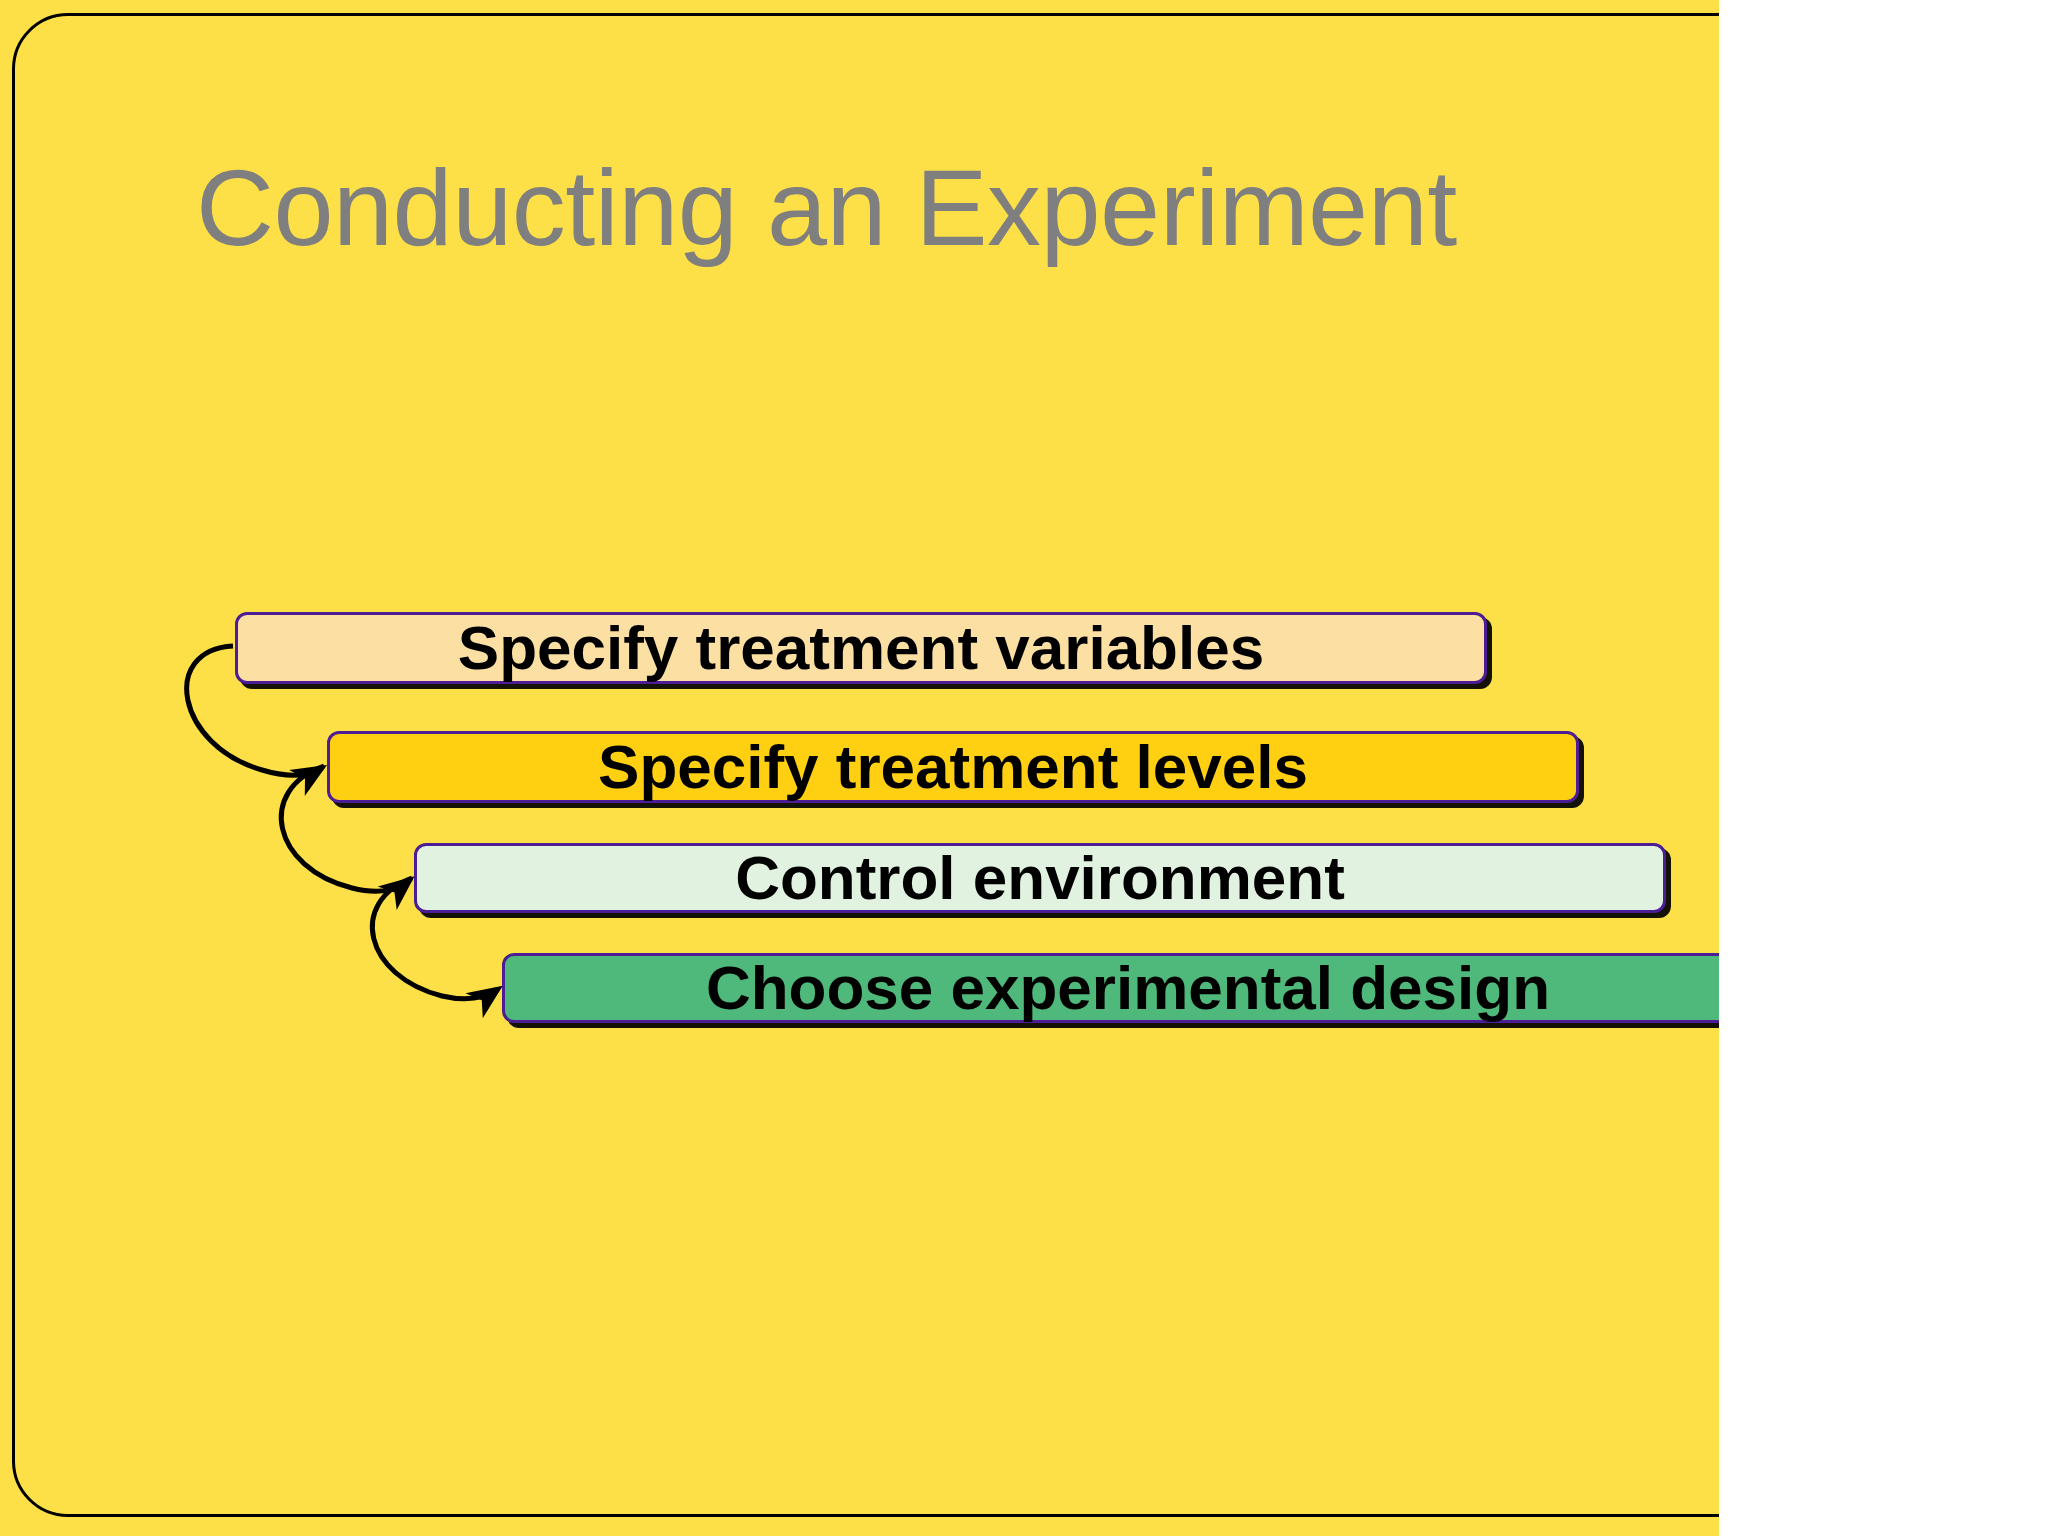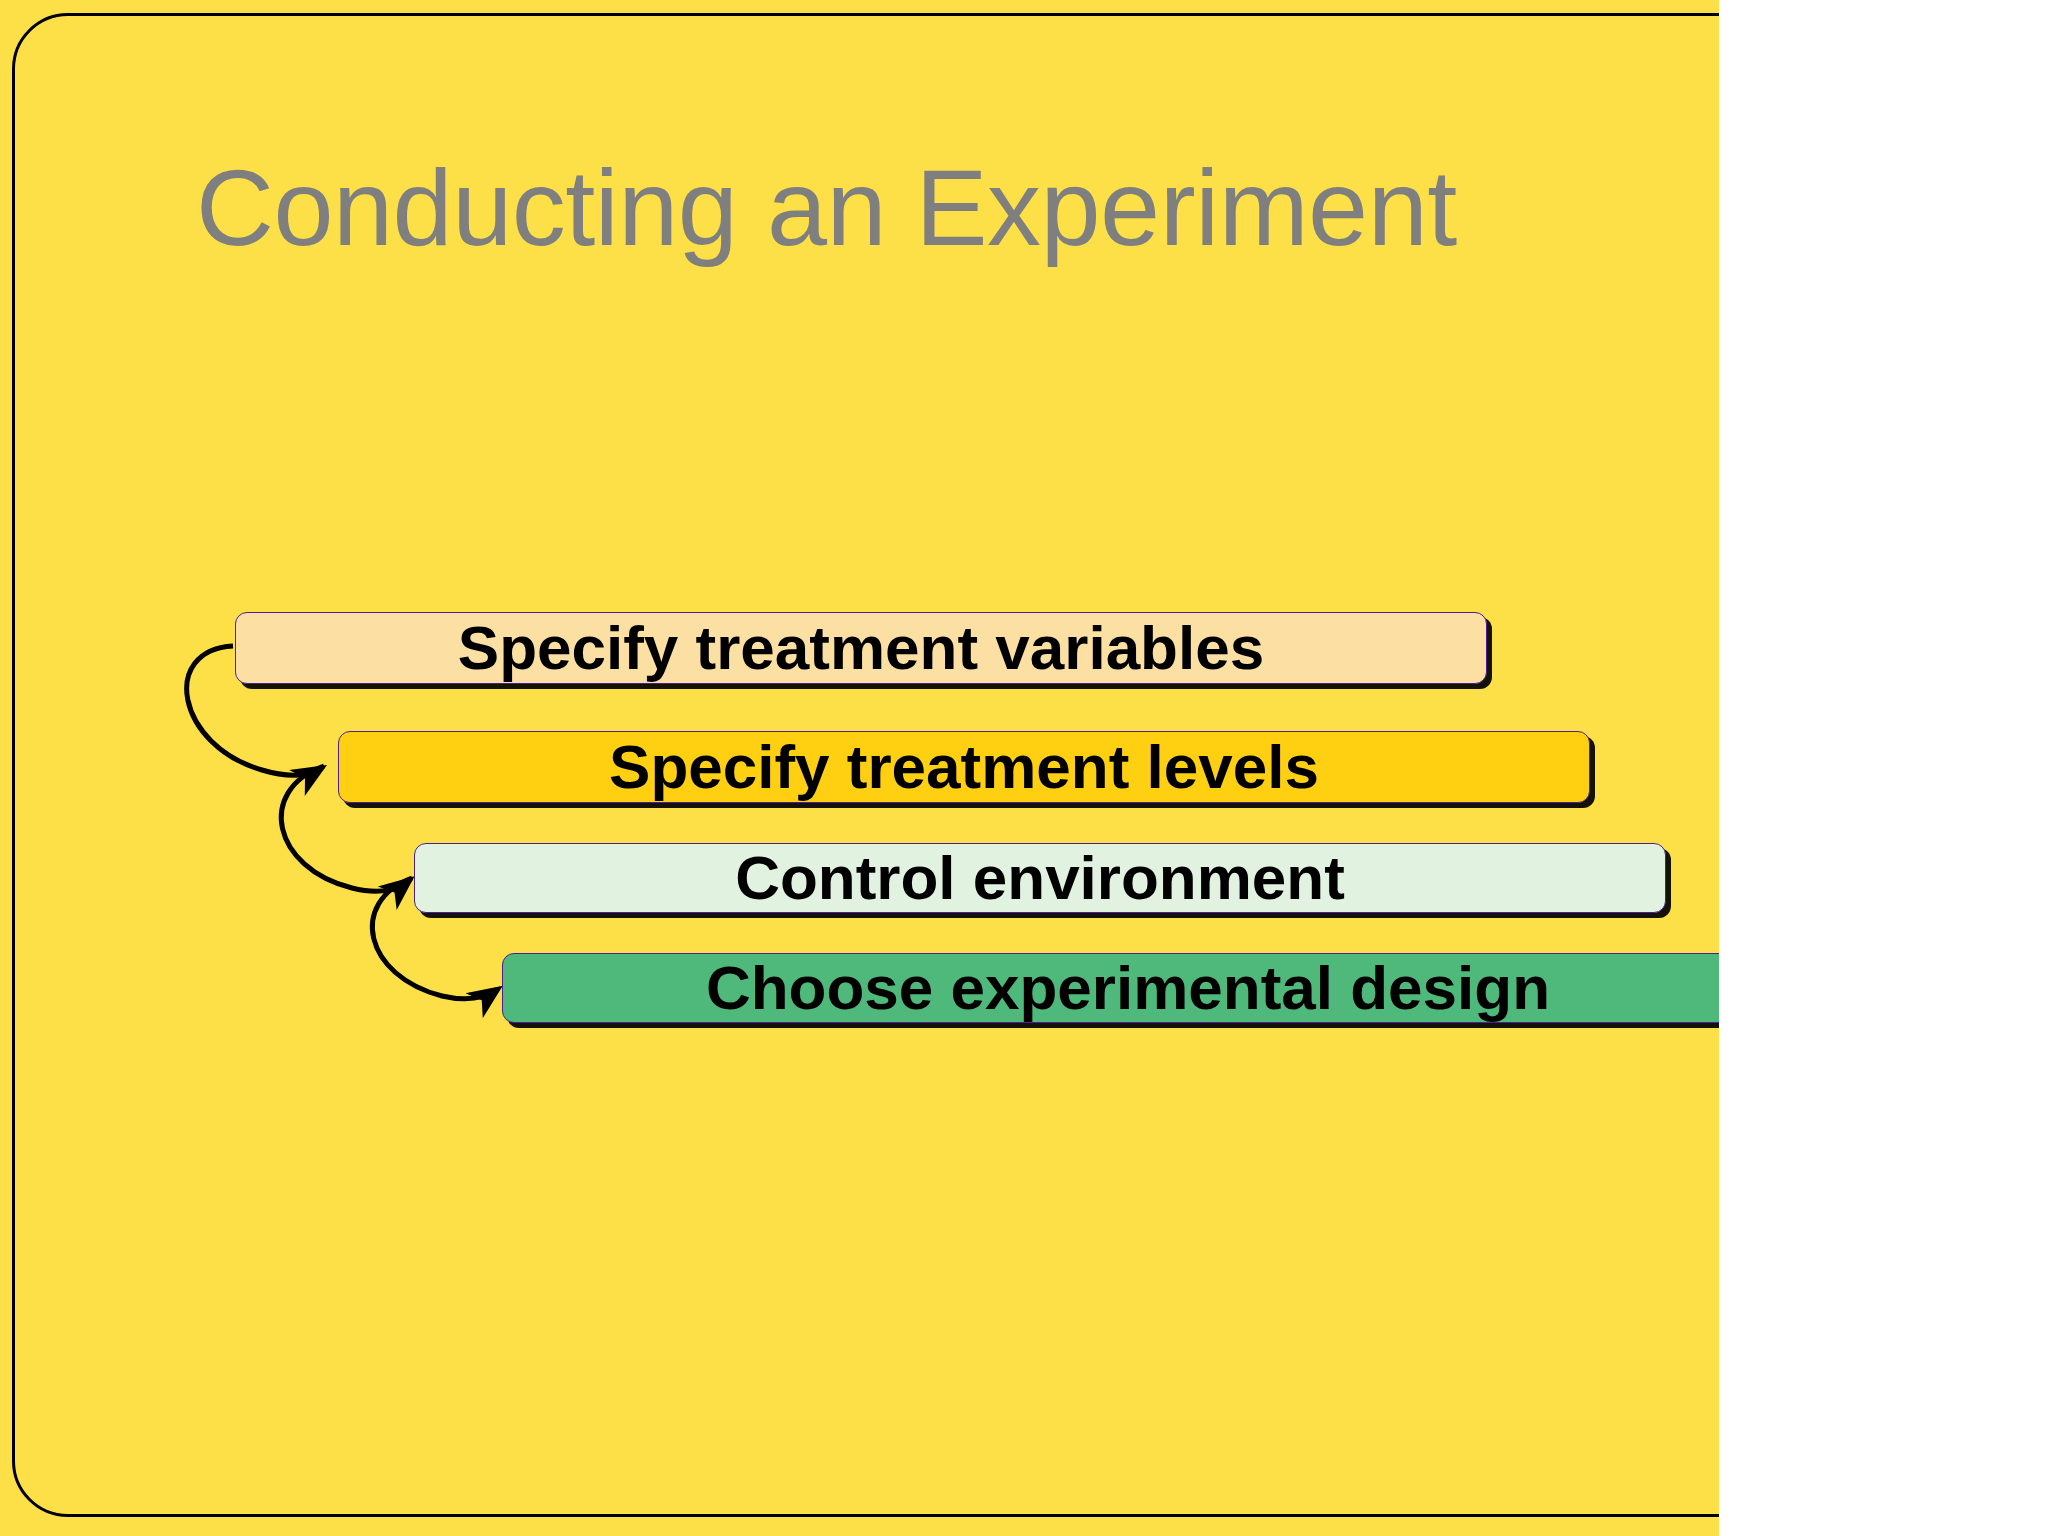--- a/index.html
+++ b/index.html
@@ -51,39 +51,39 @@
     position: absolute;
     left: 0;
     top: 0;
     width: 2048px;
     height: 1536px;
     pointer-events: none;
   }
   .flow-box {
     position: absolute;
     box-sizing: border-box;
-    border: 1px solid #4c1d95;
+    border: 3px solid #4c1d95;
     border-radius: 12px;
     display: flex;
     align-items: center;
     justify-content: center;
     box-shadow: 5px 5px 0 0 rgba(0,0,0,0.92);
   }
   .flow-box .flow-label {
     font-family: "Liberation Sans", sans-serif;
     font-weight: bold;
     font-size: 62px;
     color: #000000;
     white-space: nowrap;
     letter-spacing: 0px;
     transform: translateY(-1px);
   }
   
   #box-1 { left: 235px; top: 612px; width: 1252px; height: 72px; }
-  #box-2 { left: 327px; top: 731px; width: 1252px; height: 72px; margin-left: 11px; }
+  #box-2 { left: 327px; top: 731px; width: 1252px; height: 72px; }
   #box-3 { left: 414px; top: 843px; width: 1252px; height: 70px; }
   #box-4 { left: 502px; top: 953px; width: 1252px; height: 70px; }
 </style>
 </head>
 <body>
 
 <div id="slide">
 
   <div id="slide-frame"></div>
 

